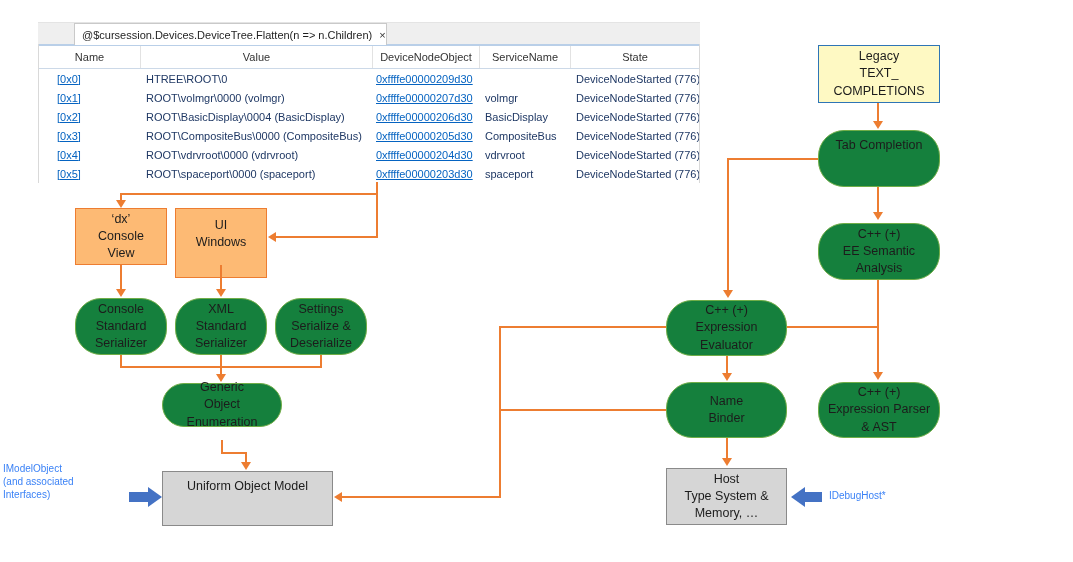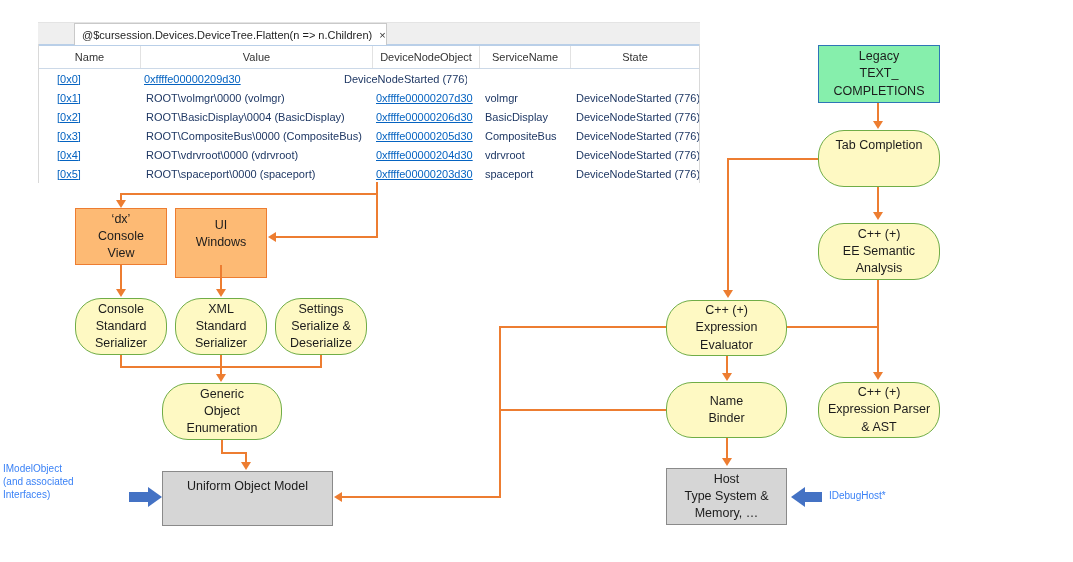--- a/index.html
+++ b/index.html
@@ -21,23 +21,23 @@
   .cell.name{padding-left:18px;}
   .cell.value{padding-left:5px;}
   .cell.dno{padding-left:3px;}
   .cell.sn{padding-left:5px;}
   .cell.state{padding-left:5px;}
   .lnk{color:#0563C1;text-decoration:underline;cursor:pointer;}
 
   
   .box{position:absolute;box-sizing:border-box;border:1.5px solid;display:flex;align-items:center;justify-content:center;
        text-align:center;font-size:12.5px;line-height:1.38;white-space:pre-line;color:#1c1c1c;}
-  .box.green{background:#fef9c3;border-color:#70AD47;border-radius:26px;}
+  .box.green{background:#15803d;border-color:#70AD47;border-radius:26px;}
   .box.salmon{background:#fdba74;border-color:#ED7D31;}
-  .box.blue{background:#86efac;border-color:#2E75B6;}
+  .box.blue{background:#fef9c3;border-color:#2E75B6;}
   .box.gray{background:#D6D6D6;border-color:#8a8a8a;}
   .box.align-top{align-items:flex-start;padding-top:6px;}
 
   
   .hline,.vline{position:absolute;background:#ED7D31;}
   .hline{height:2px;}.vline{width:2px;}
   .arr{position:absolute;width:0;height:0;}
   .arr.down{border-left:5px solid transparent;border-right:5px solid transparent;border-top:8px solid #ED7D31;}
   .arr.left{border-top:5px solid transparent;border-bottom:5px solid transparent;border-right:8px solid #ED7D31;}
 
@@ -65,20 +65,21 @@
       <div class="grid-head">
         <div class="gh c0">Name</div>
         <div class="gh c1">Value</div>
         <div class="gh c2">DeviceNodeObject</div>
         <div class="gh c3">ServiceName</div>
         <div class="gh c4">State</div>
       </div>
 
       <div class="grid-row">
         <div class="cell name c0"><span class="lnk">[0x0]</span></div>
+        <div class="cell value c1">HTREE\ROOT\0</div>
         <div class="cell dno c2"><span class="lnk">0xffffe00000209d30</span></div>
         <div class="cell sn c3"></div>
         <div class="cell state c4">DeviceNodeStarted (776)</div>
       </div>
       <div class="grid-row">
         <div class="cell name c0"><span class="lnk">[0x1]</span></div>
         <div class="cell value c1">ROOT\volmgr\0000 (volmgr)</div>
         <div class="cell dno c2"><span class="lnk">0xffffe00000207d30</span></div>
         <div class="cell sn c3">volmgr</div>
         <div class="cell state c4">DeviceNodeStarted (776)</div>
@@ -140,21 +141,21 @@
 Windows</div>
   <div class="box green" style="left:75px;top:298px;width:92px;height:57px;">Console
 Standard
 Serializer</div>
   <div class="box green" style="left:175px;top:298px;width:92px;height:57px;">XML
 Standard
 Serializer</div>
   <div class="box green" style="left:275px;top:298px;width:92px;height:57px;">Settings
 Serialize &amp;
 Deserialize</div>
-  <div class="box green" style="left:162px;top:383px;width:120px;height:57px;">Generic
+  <div class="box green" style="left:162px;top:383px;width:120px;height:44px;">Generic
 Object
 Enumeration</div>
   <div class="box gray align-top" style="left:162px;top:471px;width:171px;height:55px;">Uniform Object Model</div>
 
   <div class="vline" style="left:376px;top:182px;height:56px;"></div>
   <div class="hline" style="left:120px;top:193px;width:258px;"></div>
   <div class="vline" style="left:120px;top:193px;height:8px;"></div>
   <div class="arr down" style="left:116px;top:200px;"></div>
   <div class="hline" style="left:275px;top:236px;width:103px;"></div>
   <div class="arr left" style="left:268px;top:232px;"></div>

